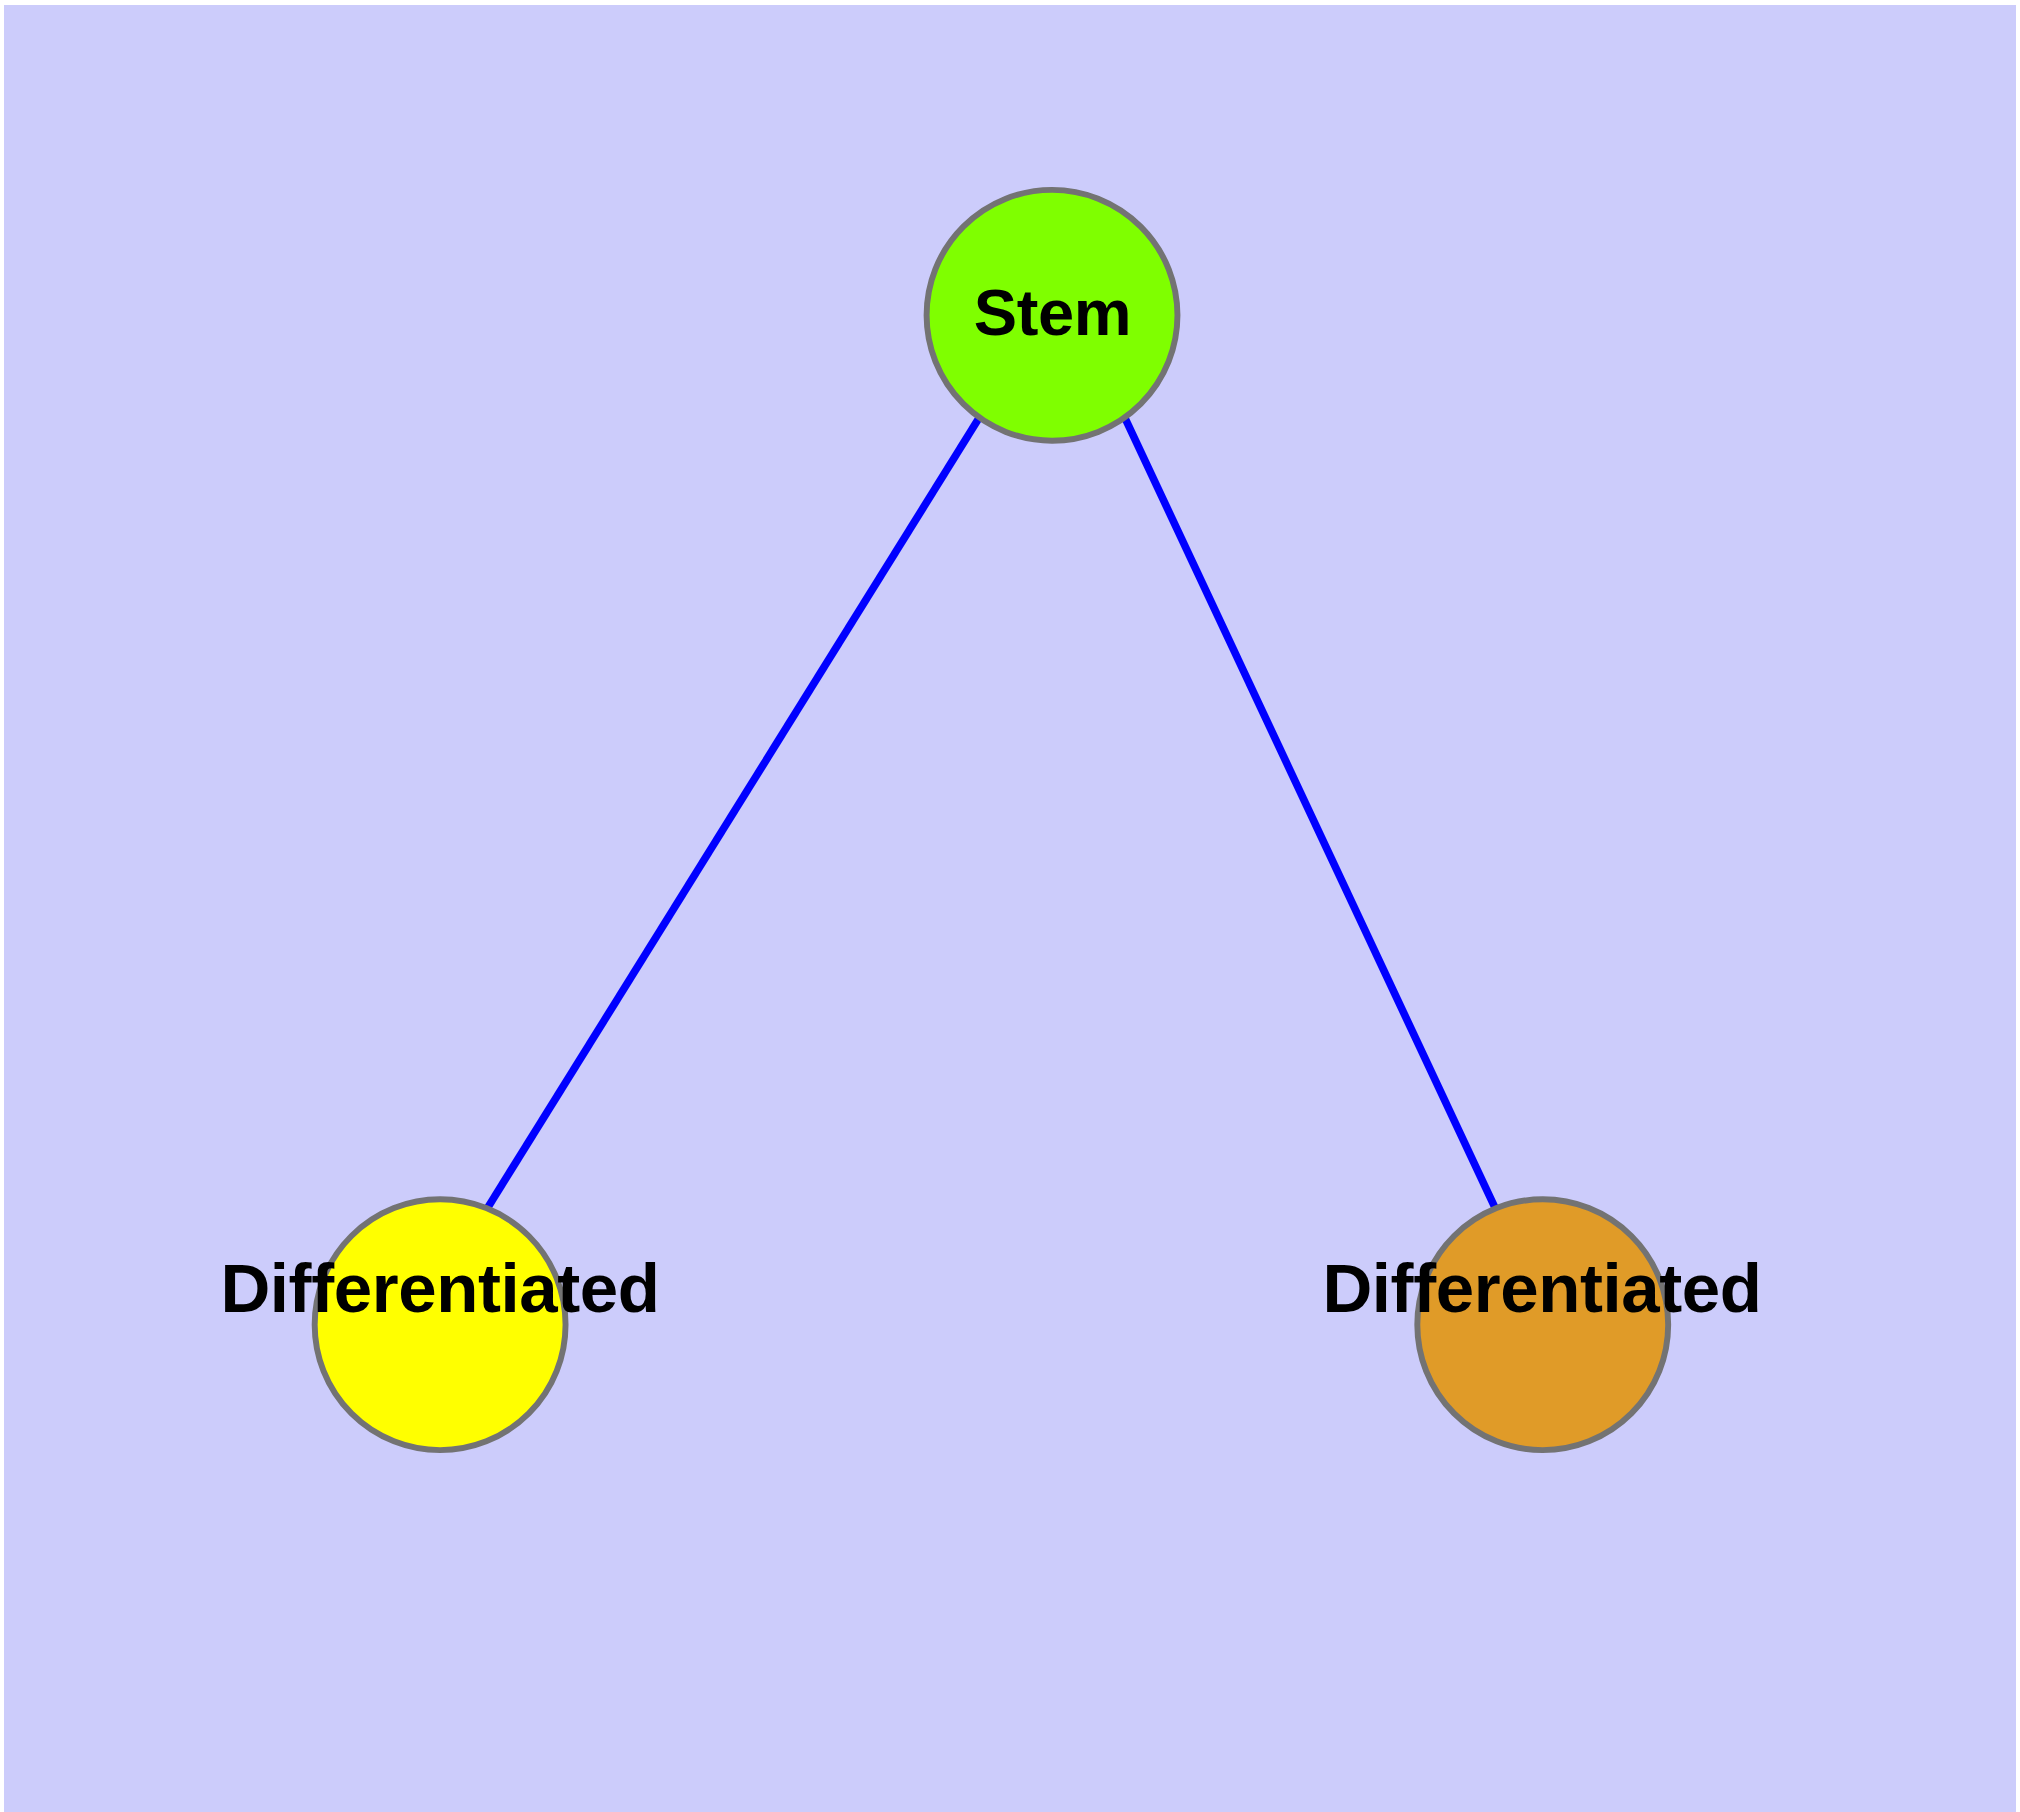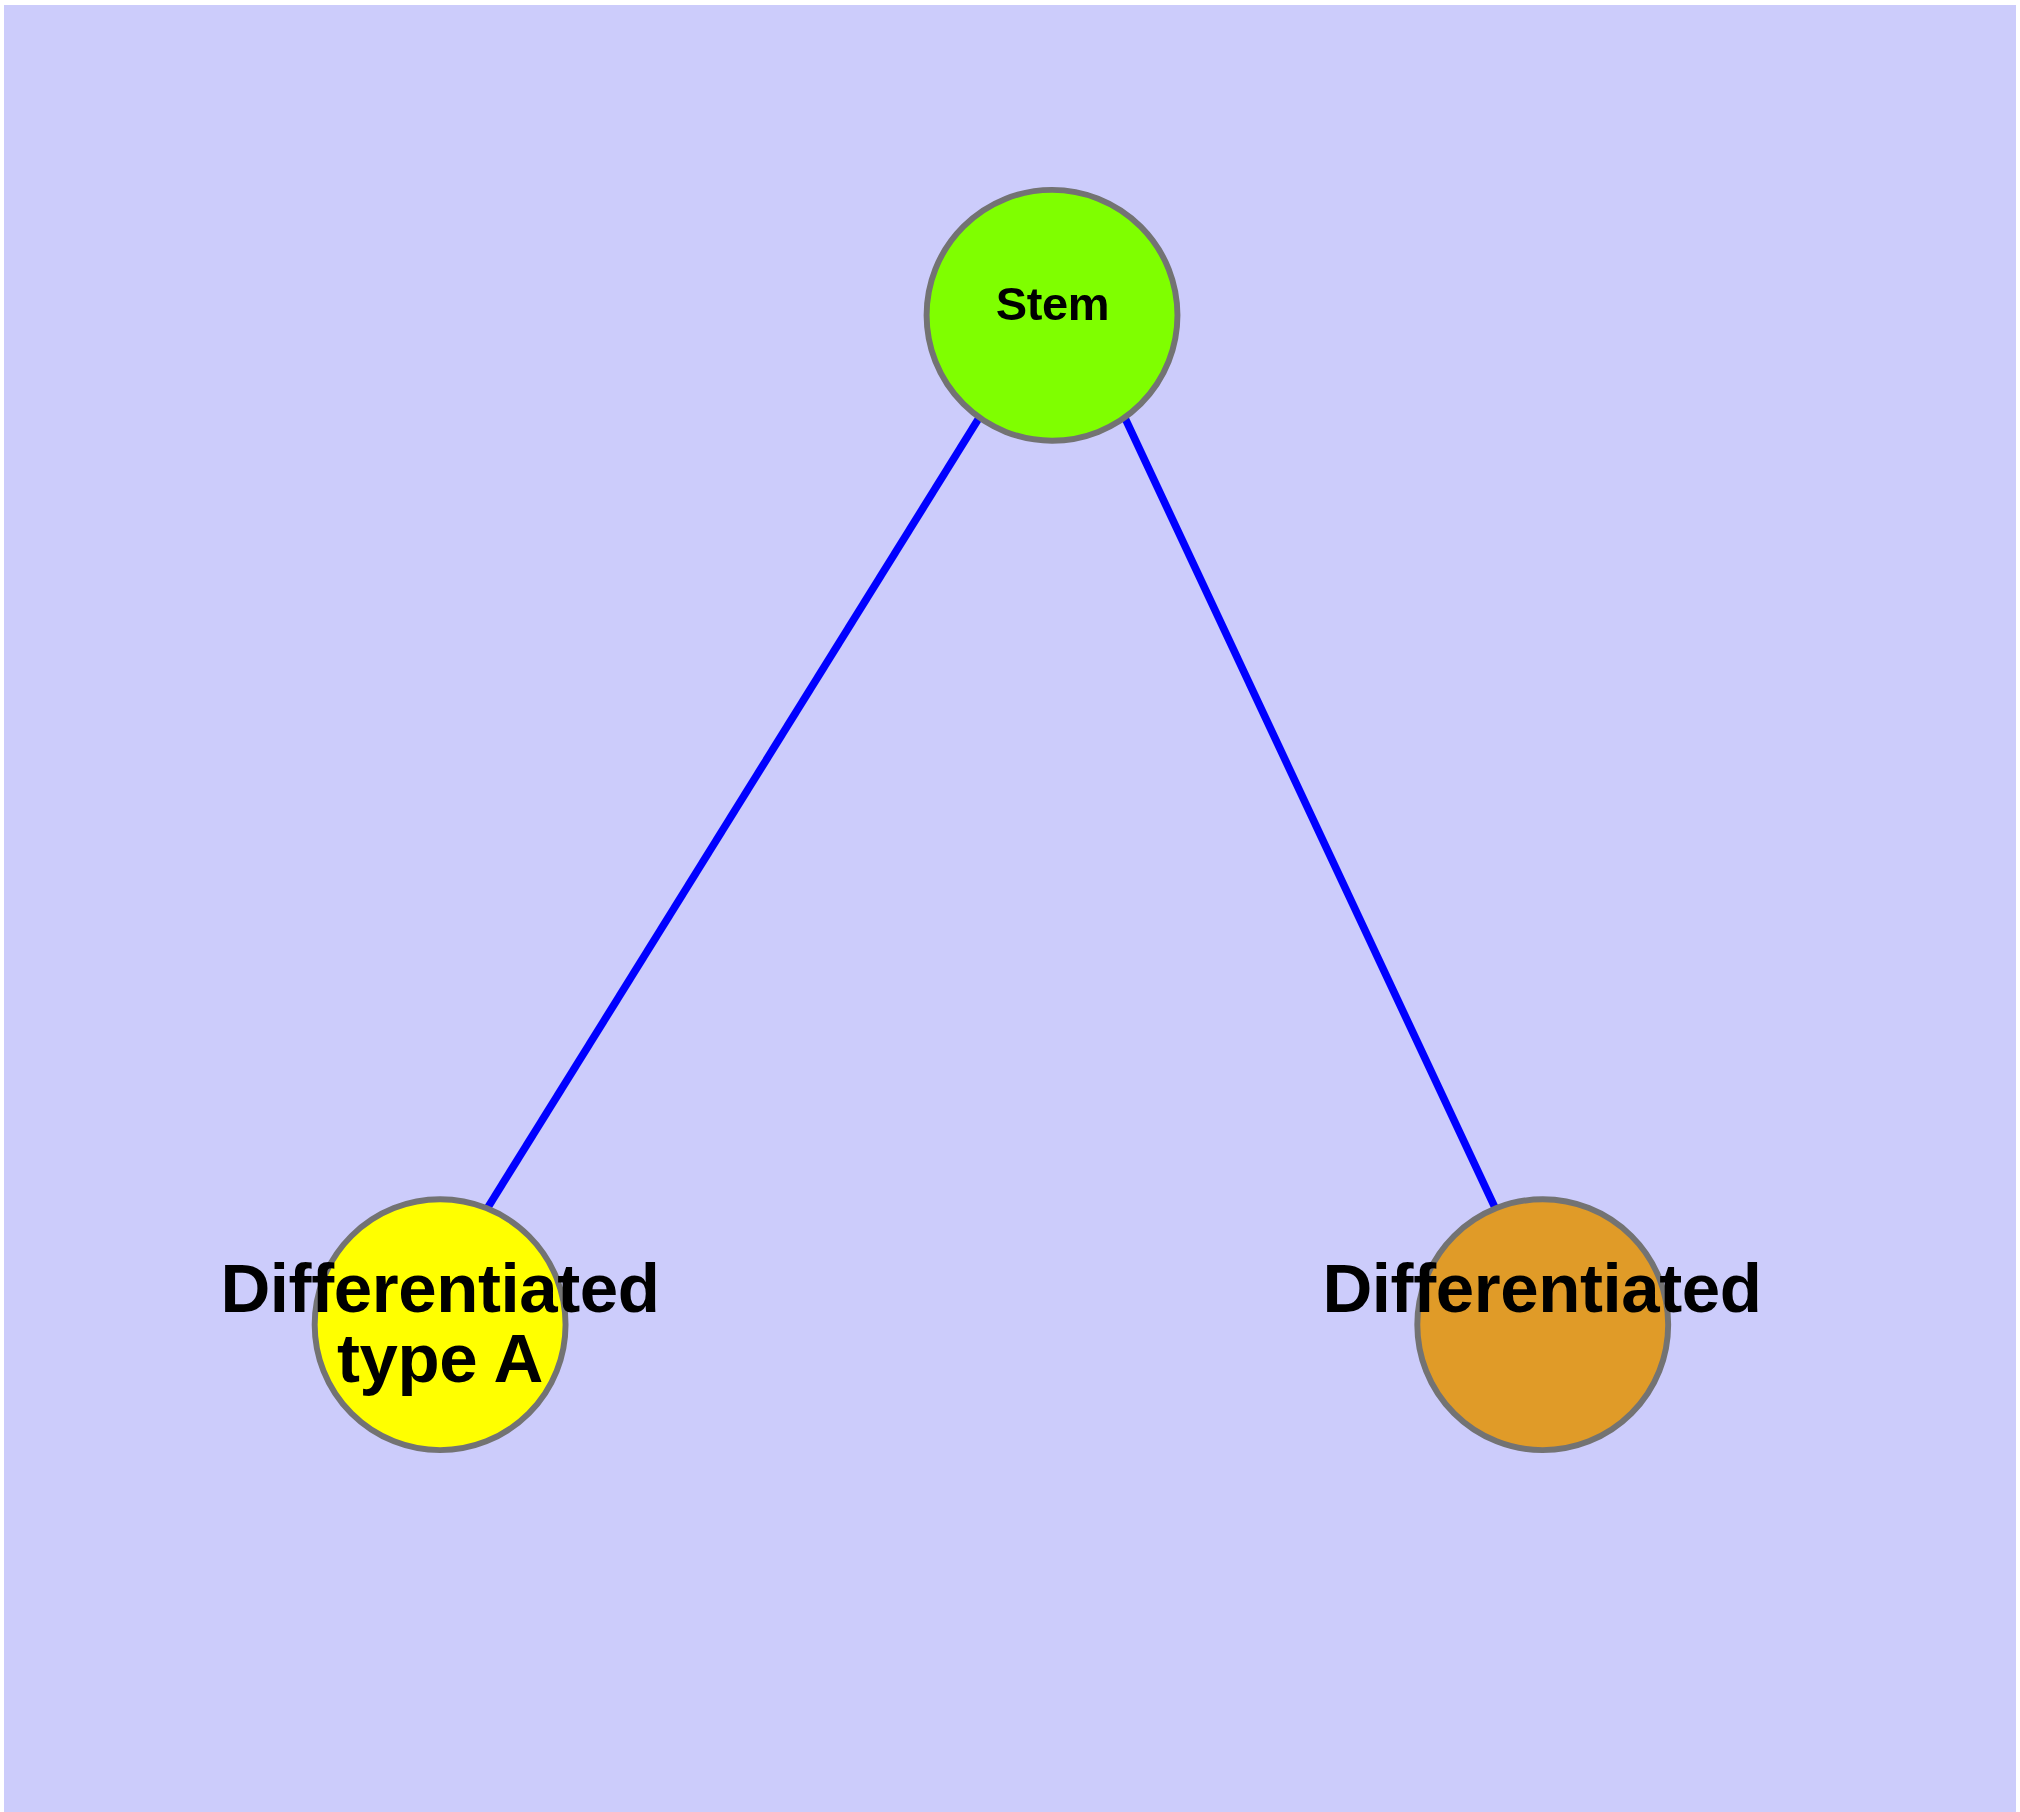--- a/index.html
+++ b/index.html
@@ -36,21 +36,21 @@
     position: absolute;
     text-align: center;
     color: #000000;
     font-weight: bold;
     line-height: 1.02;
     white-space: pre;
     pointer-events: none;
     letter-spacing: -0.4px;
   }
   #label-stem {
-    font-size: 47px;
+    font-size: 65px;
     left: 798px;
     top: 280px;
     width: 509px;
   }
   #label-diff-a {
     font-size: 69px;
     left: 169px;
     top: 1254px;
     width: 542px;
   }
@@ -77,18 +77,18 @@
 
     <g>
       <circle cx="1241" cy="372" r="148" fill="#7fff00" stroke="#737373" stroke-width="7"></circle>
       <circle cx="519" cy="1563" r="148" fill="#ffff00" stroke="#737373" stroke-width="7"></circle>
       <circle cx="1820" cy="1563" r="148" fill="#e09b28" stroke="#737373" stroke-width="7"></circle>
     </g>
   </svg>
 
   <div class="node-label" id="label-stem">Stem</div>
 
-  <div class="node-label" id="label-diff-a"><span>Differentiated</span><br><span>type A</span></div>
+  <div class="node-label" id="label-diff-a"><span>Differentiated</span><br></div>
 
   <div class="node-label" id="label-diff-b"><span>Differentiated</span><br></div>
 
 </div>
 
 
 </body></html>

